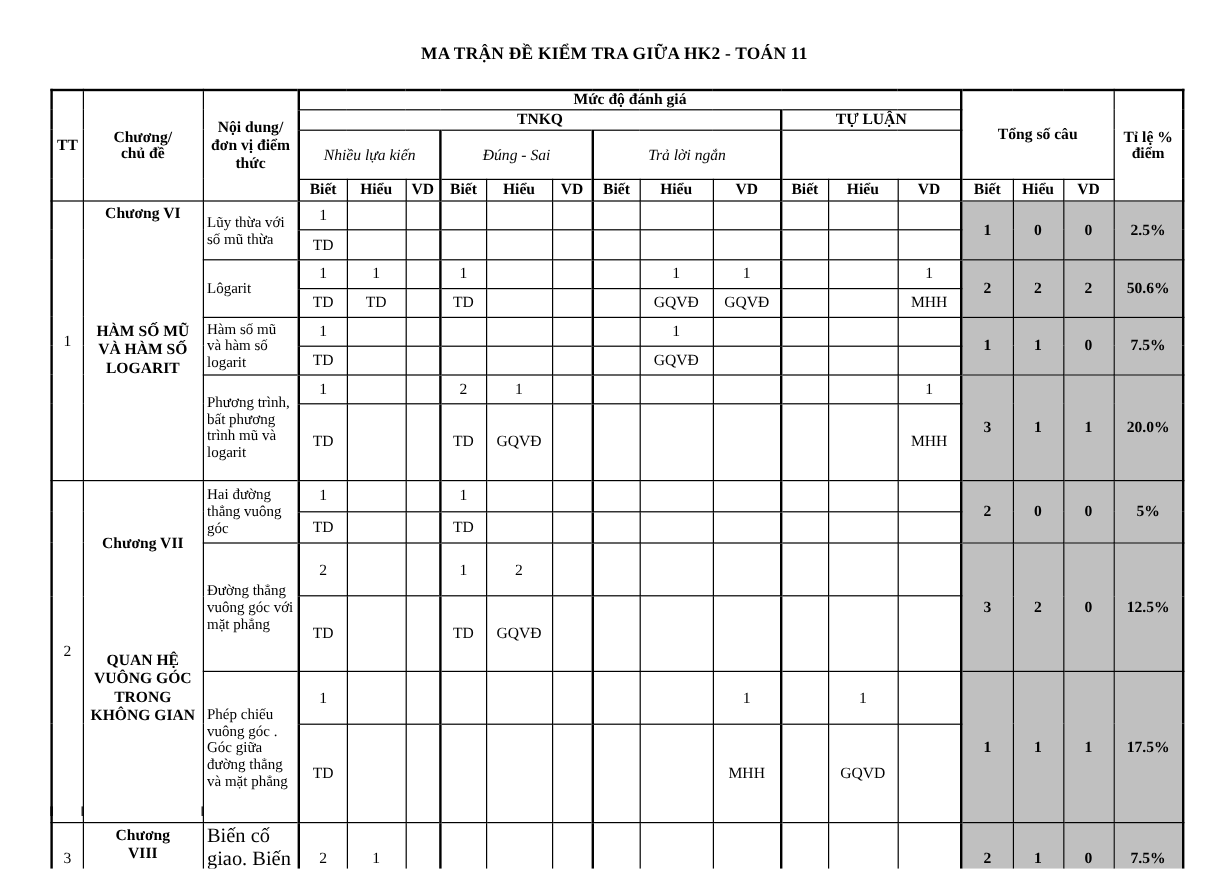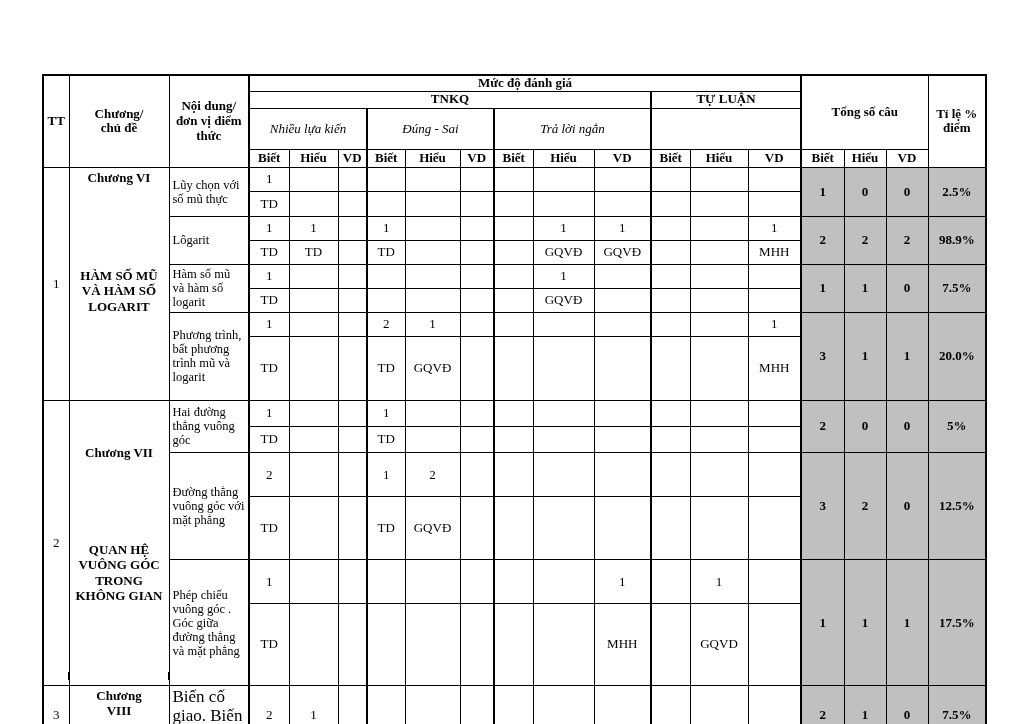--- a/index.html
+++ b/index.html
@@ -25,20 +25,21 @@
   .h1c{height:229px;} .h2c{height:242px;margin-top:42px;} .h3c{height:22px;}
   .stub{position:absolute;top:672px;left:42px;width:206px;height:8px;}
   .stub .vl{position:absolute;top:0;height:8px;background:#000;}
   .hdr-2line span{display:block;}
 </style>
 </head>
 <body>
 
 <div class="page">
 
+  <div class="doc-title">MA TRẬN ĐỀ KIỂM TRA GIỮA  HK2 - TOÁN 11</div>
 
   <div class="tblwrap">
   <table>
     <colgroup>
       <col style="width:26px">
           <col style="width:100px">
           <col style="width:80px">
       <col style="width:40px">
           <col style="width:49px">
           <col style="width:29px">
@@ -101,21 +102,21 @@
     </tr>
 
     <tr style="height:24px">
       <td class="ttcell" rowspan="8">1</td>
       <td class="chapcell" rowspan="8">
         <div class="chapwrap h1c">
           <span class="chap-label">Chương VI</span>
           <span class="chap-name">HÀM SỐ MŨ VÀ HÀM SỐ LOGARIT</span>
         </div>
       </td>
-      <td class="topic" rowspan="2">Lũy chọn với số mũ thực</td>
+      <td class="topic" rowspan="2">Lũy thừa với số mũ thừa</td>
       <td class="num gl">1</td>
       <td class="num"></td>
       <td class="num"></td>
       <td class="num gl"></td>
       <td class="num"></td>
       <td class="num"></td>
       <td class="num gl"></td>
       <td class="num"></td>
       <td class="num"></td>
       <td class="num gl"></td>
@@ -151,21 +152,21 @@
       <td class="num"></td>
       <td class="num gl"></td>
       <td class="num">1</td>
       <td class="num">1</td>
       <td class="num gl"></td>
       <td class="num"></td>
       <td class="num">1</td>
       <td class="gray gl" rowspan="2">2</td>
       <td class="gray" rowspan="2">2</td>
       <td class="gray" rowspan="2">2</td>
-      <td class="gray" rowspan="2">98.9%</td>
+      <td class="gray" rowspan="2">50.6%</td>
     </tr>
     <tr style="height:24px">
       <td class="num gl">TD</td>
       <td class="num">TD</td>
       <td class="num"></td>
       <td class="num gl">TD</td>
       <td class="num"></td>
       <td class="num"></td>
       <td class="num gl"></td>
       <td class="num">GQVĐ</td>

